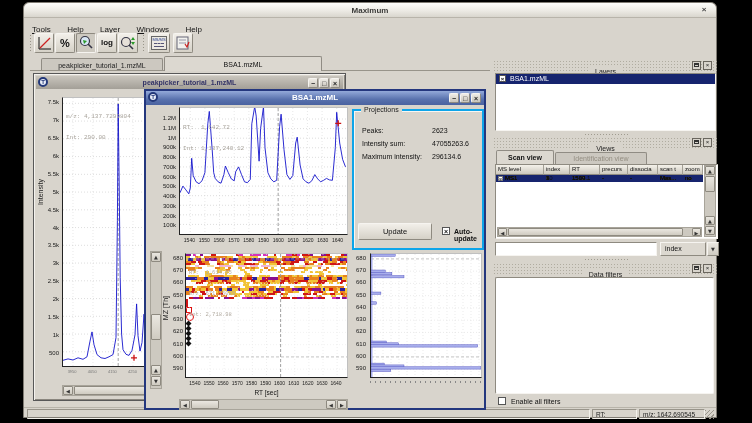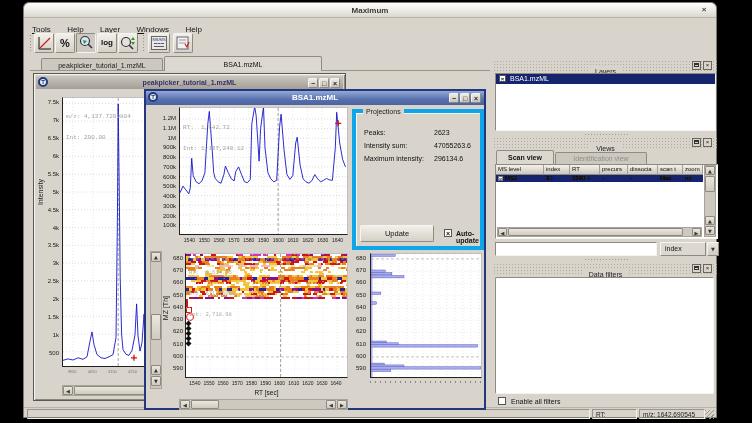--- a/index.html
+++ b/index.html
@@ -43,21 +43,21 @@
   .scroll-btn{position:absolute;background:linear-gradient(#eae7e0,#cfcbc1);border:1px solid #8e8a80;
        font-family:"DejaVu Sans",sans-serif;font-size:5px;line-height:9px;text-align:center;color:#333;border-radius:1px;}
   .dock-title{position:absolute;height:12px;background-image:radial-gradient(circle,#b0aca0 0.6px,transparent 0.7px);
        background-size:3px 3px;text-align:center;}
   .dock-title .lbl{display:inline-block;background:#d8d4cc;padding:0 7px;font-size:7px;line-height:12px;color:#222;}
   .dock-btn{position:absolute;top:1px;width:9px;height:9px;background:#d8d4cc;border:1px solid #6a665e;
        font-size:6px;line-height:7px;text-align:center;color:#222;}
   .list-sunken{position:absolute;background:#fff;border:1px solid;border-color:#8e8a80 #f6f4f0 #f6f4f0 #8e8a80;}
   .checkbox{position:absolute;width:8px;height:8px;background:#fff;border:1px solid #555;
        font-size:7px;line-height:7px;text-align:center;font-weight:bold;color:#111;}
-  .groupbox{position:absolute;border:4px solid #0ea5e9;box-shadow:inset 1px 1px 0 #f8f6f2;}
+  .groupbox{position:absolute;border:2px solid #0ea5e9;box-shadow:inset 1px 1px 0 #f8f6f2;}
   .gb-legend{position:absolute;top:-5px;left:7px;background:#d8d4cc;padding:0 3px;font-size:7px;color:#222;}
   .th-cell{position:absolute;height:10px;background:linear-gradient(#f4f1ea,#ccc8be);border-right:1px solid #a39f95;
        border-bottom:1px solid #8e8a80;font-size:6px;line-height:9px;padding-left:2px;overflow:hidden;white-space:nowrap;}
   .td-cell{position:absolute;height:7px;font-size:6px;line-height:7px;padding-left:2px;overflow:hidden;white-space:nowrap;}
   .statusfield{position:absolute;height:10px;border:1px solid;border-color:#98948a #f2f0ea #f2f0ea #98948a;
        font-size:6.5px;line-height:9px;padding-left:3px;color:#222;}
   .arrow{font-family:"DejaVu Sans",sans-serif;}
 </style>
 </head>
 <body>

